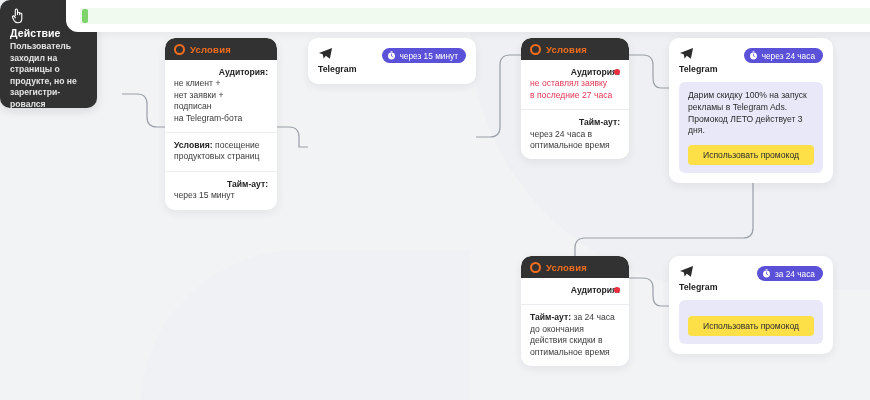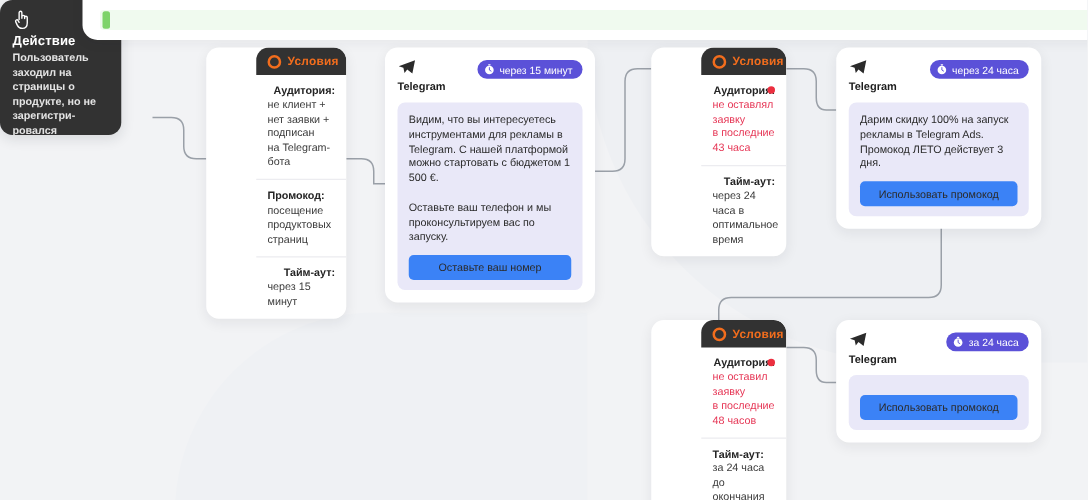--- a/index.html
+++ b/index.html
@@ -67,21 +67,20 @@
   }
   svg.connectors path { fill: none; stroke: #9aa0a8; stroke-width: 1.2; }
 
   
   .card {
     position: absolute;
     background: #ffffff;
     border-radius: 10px;
     box-shadow: 0 3px 10px rgba(25,30,45,.07);
     overflow: hidden;
-    padding-left: 40px;
   }
 
   
   .action-card {
     left: 25px; top: 40px;
     width: 97px; height: 108px;
     background: #323232;
     border-radius: 10px;
     padding: 8px 9px 8px 10px;
     color: #ffffff;
@@ -161,21 +160,21 @@
     border-radius: 6px;
     padding: 8px 9px 8px 9px;
   }
   .tg-msg {
     font-size: 8.6px; line-height: 11.8px; color: #2b2b2b;
     white-space: pre-line;
   }
   .tg-cta {
     display: block; width: 100%;
     margin-top: 8px;
-    background: #3b82f6;
+    background: #fde047;
     border: none; border-radius: 4px;
     padding: 5px 4px;
     font-size: 8.6px; color: #2b2b2b;
     font-family: inherit;
     text-align: center;
     cursor: pointer;
   }
 
   
   #cond-1 { left: 165px; top: 38px;  width: 112px; }
@@ -223,57 +222,54 @@
       <span class="cond-head-label">Условия</span>
     </div>
     <div class="cond-sec">
       <div class="cond-label">Аудитория:</div>
       <div class="cond-text" style="white-space:pre-line">не клиент +
 нет заявки +
 подписан
 на Telegram-бота</div>
     </div>
     <div class="cond-sec">
-      <div class="cond-text"><span class="cond-label" style="display:inline">Промокод:</span><span> посещение продуктовых страниц</span></div>
+      <div class="cond-text"><span class="cond-label" style="display:inline">Условия:</span><span> посещение продуктовых страниц</span></div>
     </div>
     <div class="cond-sec">
       <div class="cond-label">Тайм-аут:</div>
       <div class="cond-text" style="white-space:pre-line">через 15 минут</div>
     </div>
   </div>
 
   <div class="card" id="cond-2">
     <div class="cond-head">
       <div class="ring"></div>
       <span class="cond-head-label">Условия</span>
     </div>
     <div class="cond-sec">
       <div class="dot-warn"></div>
       <div class="cond-label">Аудитория:</div>
       <div class="cond-text warn" style="white-space:pre-line">не оставлял заявку
-в последние 43 часа</div>
+в последние 27 часа</div>
     </div>
     <div class="cond-sec">
       <div class="cond-label">Тайм-аут:</div>
       <div class="cond-text" style="white-space:pre-line">через 24 часа в
 оптимальное время</div>
     </div>
   </div>
 
   <div class="card" id="cond-3">
     <div class="cond-head">
       <div class="ring"></div>
       <span class="cond-head-label">Условия</span>
     </div>
     <div class="cond-sec">
       <div class="dot-warn"></div>
       <div class="cond-label">Аудитория:</div>
-      <div class="cond-text warn" style="white-space:pre-line">не оставил заявку
-в последние
-48 часов</div>
     </div>
     <div class="cond-sec">
       <div class="cond-text"><span class="cond-label" style="display:inline">Тайм-аут:</span><span> за 24 часа до окончания действия скидки в оптимальное время</span></div>
     </div>
   </div>
 
   <div class="card tg-card" id="tg-1">
     <div class="tg-top">
       <div class="tg-brand">
         <svg class="tg-plane" viewBox="0 0 16 15">
@@ -283,26 +279,20 @@
       </div>
       <div class="tg-badge">
         <svg class="badge-clock" viewBox="0 0 12 12">
           <circle cx="6" cy="6.7" r="4.6" fill="#ffffff"></circle>
           <rect x="4.6" y=".4" width="2.8" height="1.4" rx=".7" fill="#ffffff"></rect>
           <path d="M6 4.1v2.6l1.8 1.1" stroke="#5b51d8" stroke-width="1" fill="none" stroke-linecap="round"></path>
         </svg>
         <span class="tg-badge-label">через 15 минут</span>
       </div>
     </div>
-    <div class="tg-bubble">
-      <div class="tg-msg">Видим, что вы интересуетесь инструментами для рекламы в Telegram. С нашей платформой можно стартовать с бюджетом 1 500 €.
-
-Оставьте ваш телефон и мы проконсультируем вас по запуску.</div>
-      <button class="tg-cta">Оставьте ваш номер</button>
-    </div>
   </div>
 
   <div class="card tg-card" id="tg-2">
     <div class="tg-top">
       <div class="tg-brand">
         <svg class="tg-plane" viewBox="0 0 16 15">
           <path d="M15 1.2 1 6.4l4 1.3 1 4.6 2.3-3 4.4 3.3z" fill="#2b2b2b"></path>
         </svg>
         <div class="tg-name">Telegram</div>
       </div>

